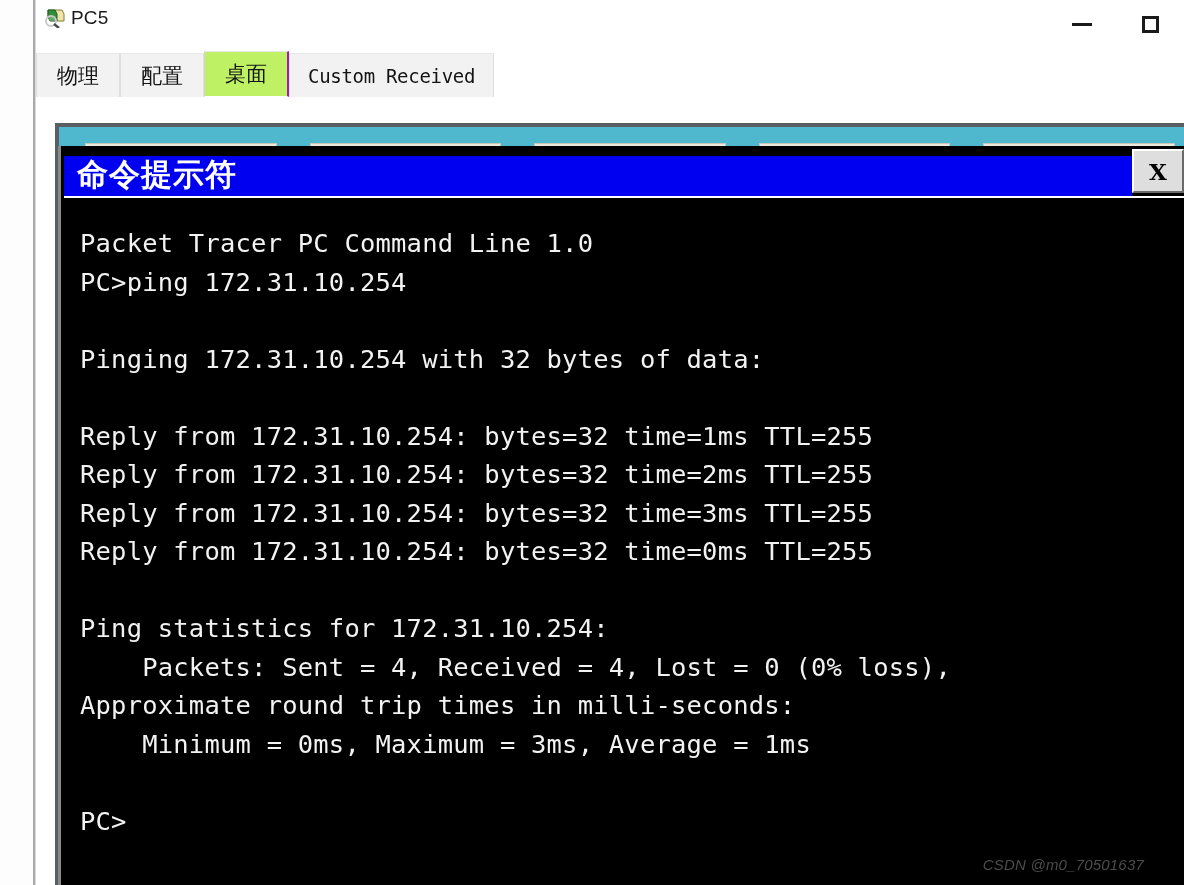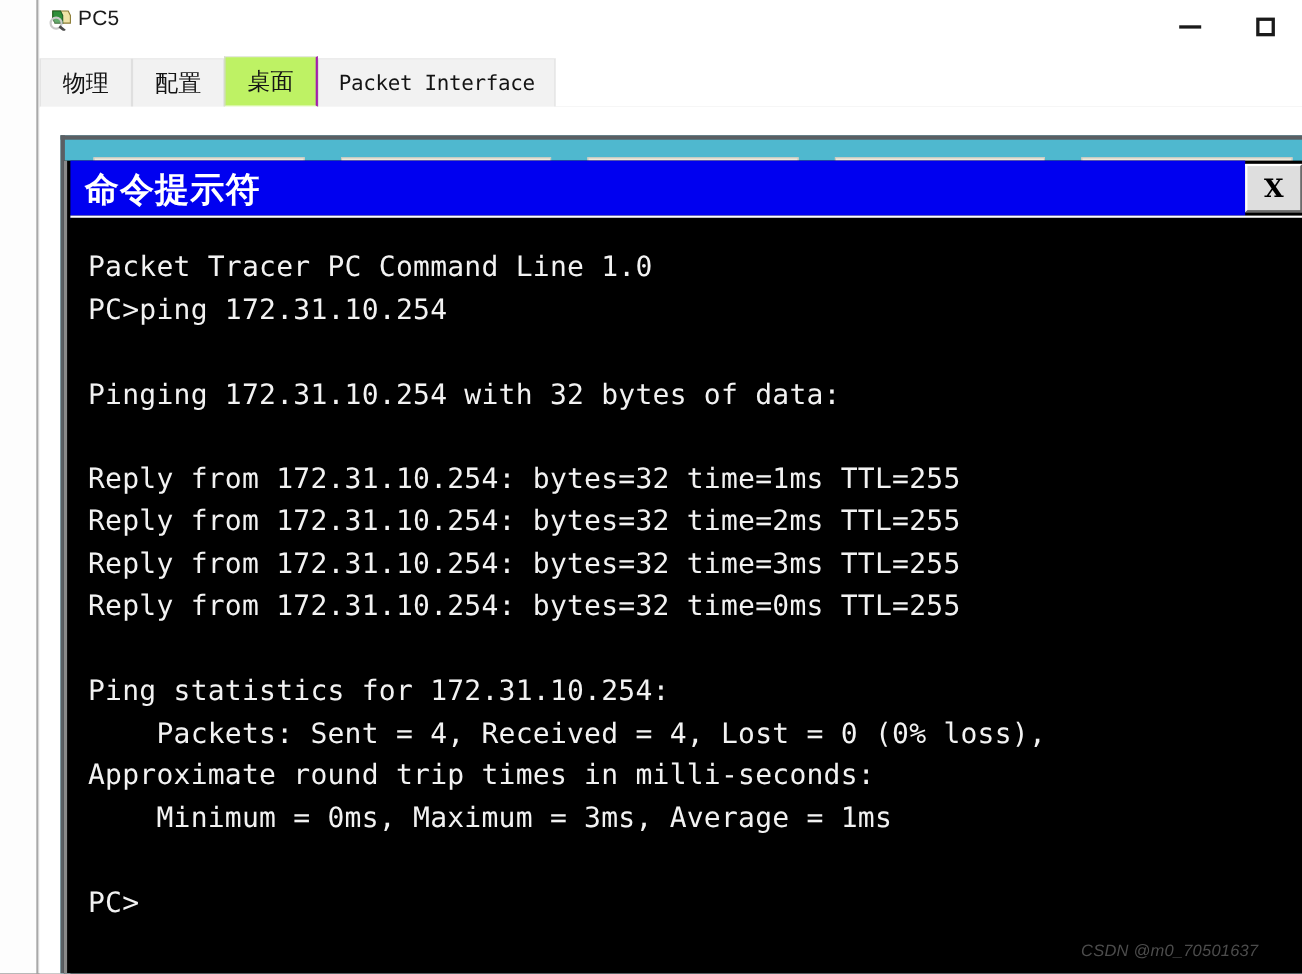--- a/index.html
+++ b/index.html
@@ -216,26 +216,25 @@
     top: 146px;
     width: 1126px;
     height: 739px;
     background: #000000;
     border-left: 3px solid #8a8a8a;
     box-sizing: border-box;
   }
   .cmd-titlebar {
     position: absolute;
     left: 3px;
-    top: 0;
+    top: 10px;
     width: 1068px;
     height: 54px;
     background: #0000f0;
     display: flex;
-    align-items: center;
   }
   .cmd-title {
     color: #ffffff;
     font-size: 31px;
     font-weight: bold;
     padding-left: 13px;
     letter-spacing: 1px;
     font-family: "DejaVu Sans", sans-serif;
     line-height: 36px;
   }
@@ -339,21 +338,21 @@
       <div class="tab cjk">
         <span>物理</span>
       </div>
       <div class="tab cjk">
         <span>配置</span>
       </div>
       <div class="tab cjk active">
         <span>桌面</span>
       </div>
       <div class="tab wide">
-        <span>Packet Interface</span>
+        <span>Custom Received</span>
       </div>
     </div>
 
     <div class="tab-content">
 
       <div class="pt-desktop">
         <div class="pt-icon-row">
           <div class="pt-icon-box"></div>
           <div class="pt-icon-box"></div>
           <div class="pt-icon-box"></div>

